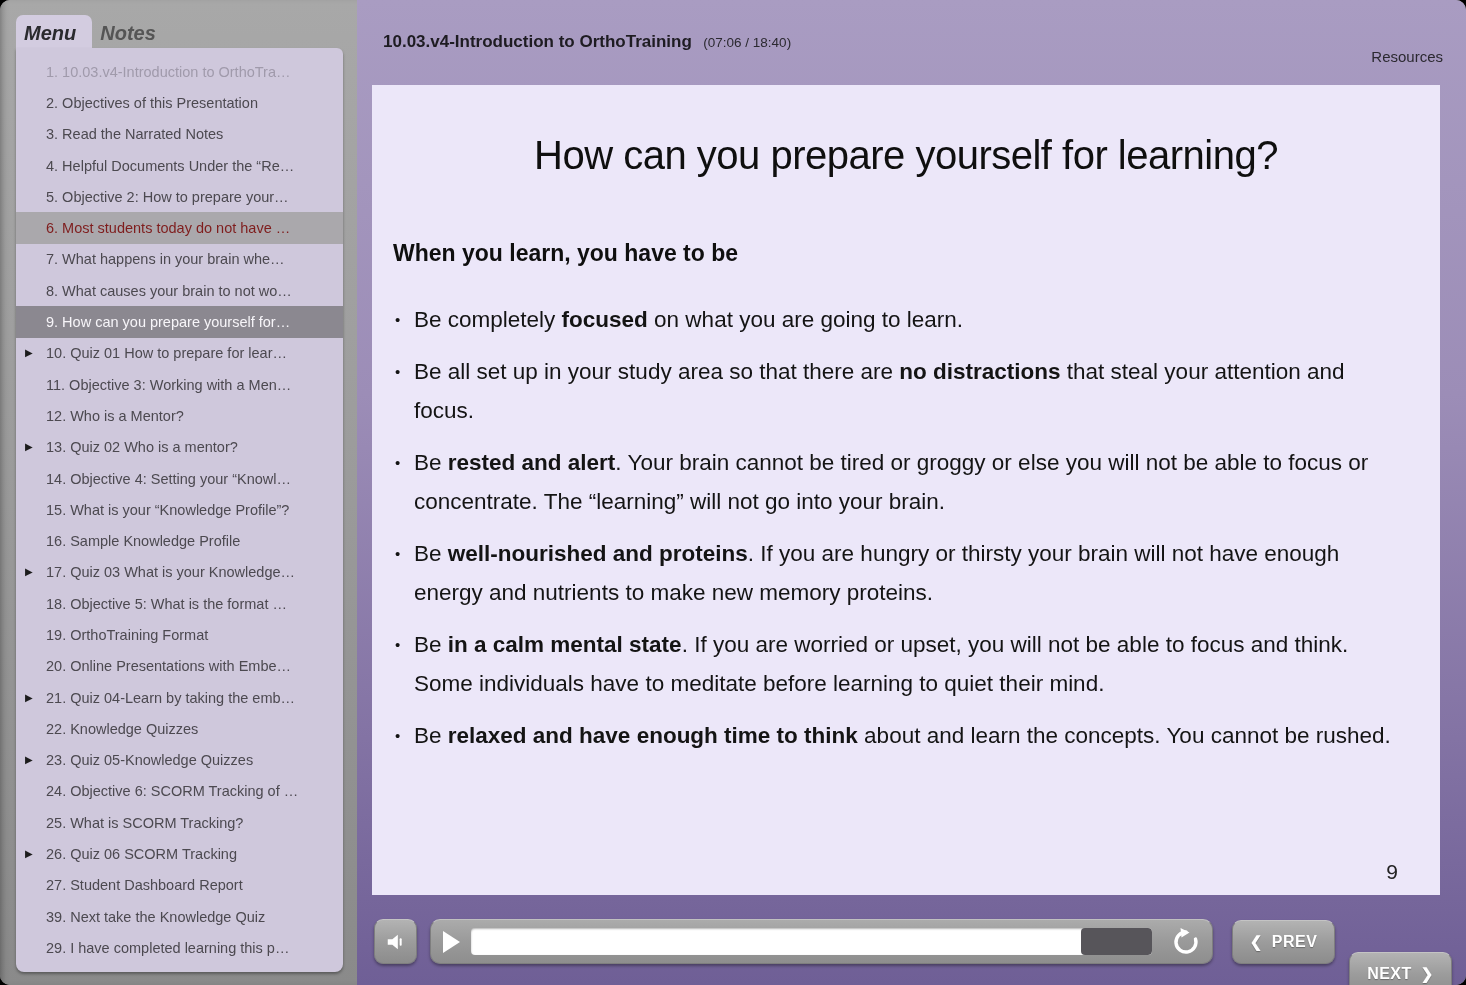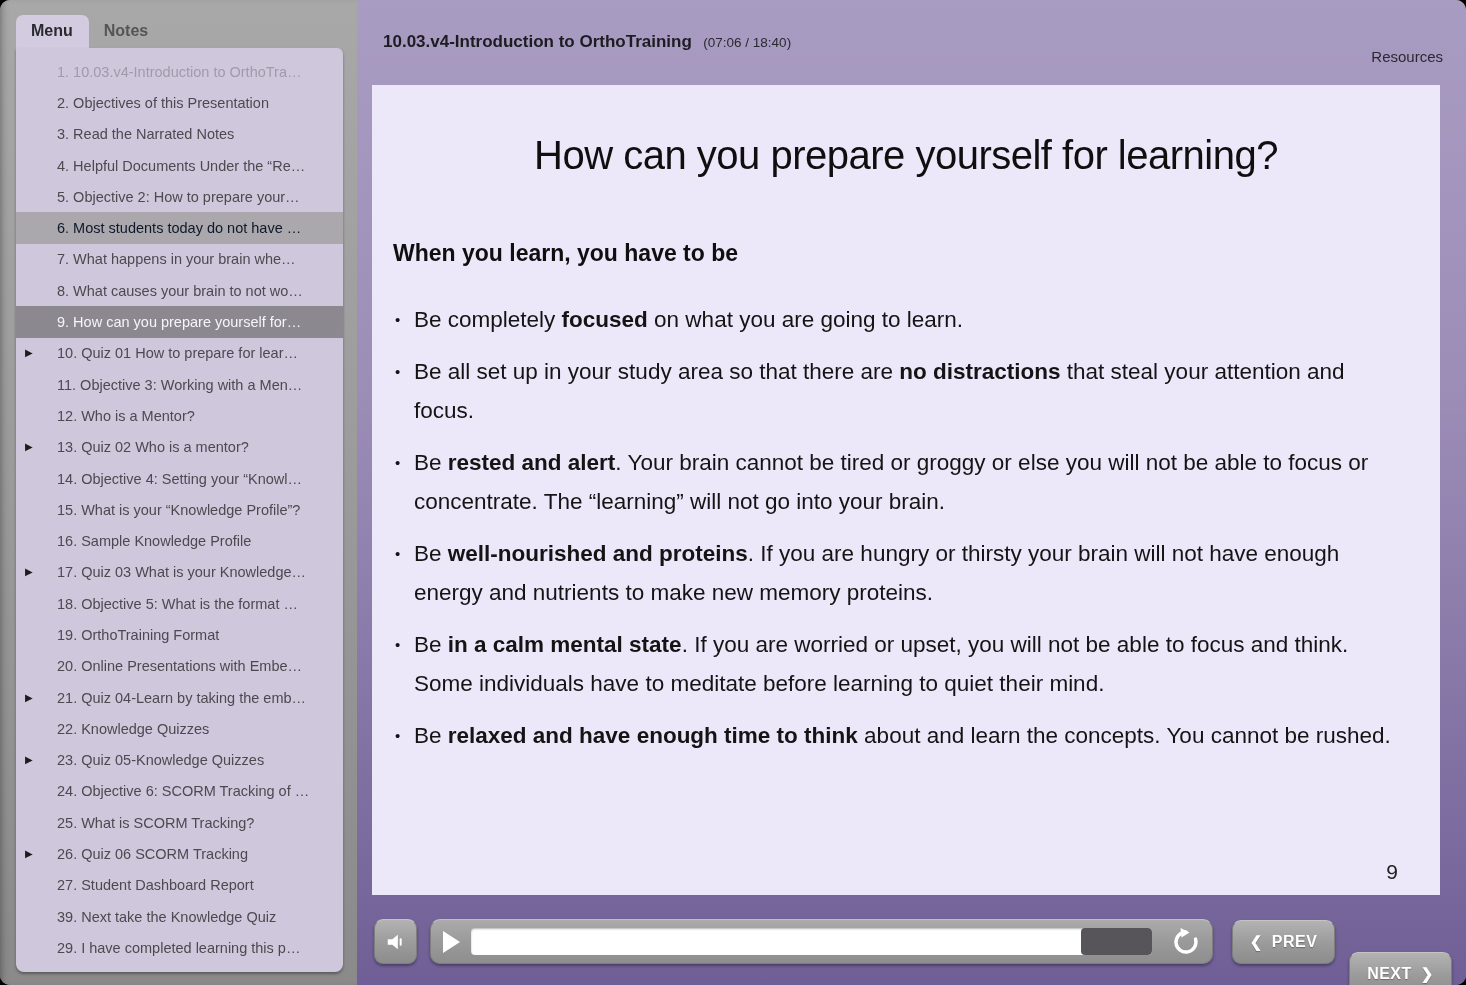--- a/index.html
+++ b/index.html
@@ -14,41 +14,41 @@
 
   
   #sidebar {
     width:357px; height:100%; flex:0 0 357px;
     background:linear-gradient(180deg,#a8a8a8 0%, #9c9c9c 45%, #8a8a8a 100%);
     box-shadow:inset 6px 0 8px -6px rgba(0,0,0,.45);
     display:flex; flex-direction:column;
   }
   #tabbar { display:flex; padding:15px 0 0 16px; height:48px; }
   .tab {
-    padding:7px 16px 9px 15px; font-size:16px; font-weight:bold;
-    color:#555; cursor:pointer; border-radius:7px 7px 0 0;
+    padding:7px 16px 9px 8px; font-size:20px; font-weight:bold;
+    color:#555; cursor:pointer; border-radius:7px 7px 0 0;font-style:italic;
   }
   .tab.active { background:#d3cce0; color:#2a2a2e; }
   #menu-panel {
     margin:0 14px 13px 16px; width:327px; flex:1;
     background:#cfc8dc; border-radius:0 6px 8px 8px;
     padding:8px 0 6px 0; overflow:hidden;
     box-shadow:0 2px 3px rgba(0,0,0,.35);
   }
   .menu-item {
     position:relative; height:31.3px; display:flex; align-items:center;
-    font-size:14.5px; color:#4c4950; cursor:pointer; padding-left:41px;
+    font-size:14.5px; color:#4c4950; cursor:pointer; padding-left:30px;
     white-space:nowrap; overflow:hidden;
   }
   .menu-item .arrow {
     position:absolute; left:9px; top:50%; transform:translateY(-50%);
     font-size:10px; color:#1c1c1c; visibility:hidden; line-height:1;
   }
   .menu-item.state-visited { color:#a09aab; }
-  .menu-item.state-highlight { background:#aaa8ac; color:#0f172a; }
+  .menu-item.state-highlight { background:#aaa8ac; color:#7f1d1d; }
   .menu-item.state-current { background:#8b8890; color:#f7f5f9; }
 
   
   #main {
     position:relative; flex:1; height:100%;
     background:linear-gradient(180deg,#a99cc2 0%, #9c8db7 40%, #8373a4 75%, #6f5f96 100%);
   }
   #header { position:absolute; top:0; left:0; right:0; height:88px; }
   #course-title-row { position:absolute; left:26px; top:32px; white-space:nowrap; }
   #course-title { font-size:17px; font-weight:bold; color:#1e1c22;text-align:center; }

